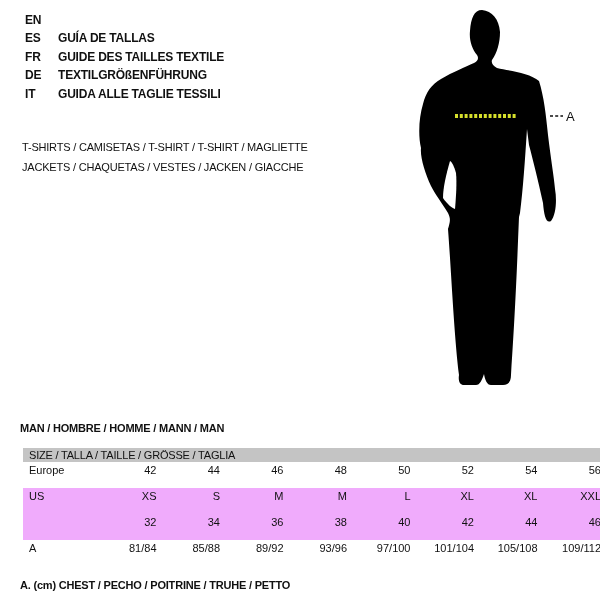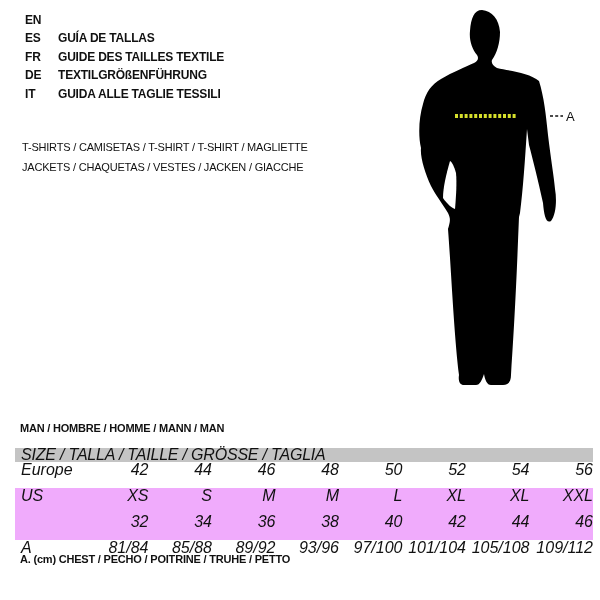--- a/index.html
+++ b/index.html
@@ -61,24 +61,23 @@
     font-size: 11px;
     font-weight: 700;
     letter-spacing: -0.2px;
     line-height: 16px;
     white-space: nowrap;
   }
 
   
   .size-table {
     position: absolute;
-    left: 15px; top: 448px;
+    left: 23px; top: 448px;
     width: 578px;
-    font-size: 16px;
-    font-style: italic;
+    font-size: 11px;
   }
   .thead {
     height: 14px;
     line-height: 14px;
     background: #c4c4c4;
     padding-left: 6px;
     letter-spacing: -0.2px;
     white-space: nowrap;
   }
   .trow {
@@ -95,21 +94,21 @@
   }
   .tcell {
     flex: 1 1 0;
     text-align: right;
     white-space: nowrap;
   }
 
   
   .footnote {
     position: absolute;
-    left: 20px; top: 553px;
+    left: 20px; top: 579px;
     font-size: 11px;
     font-weight: 700;
     letter-spacing: -0.2px;
     white-space: nowrap;
   }
 </style>
 </head>
 <body>
 
 <div class="canvas">

